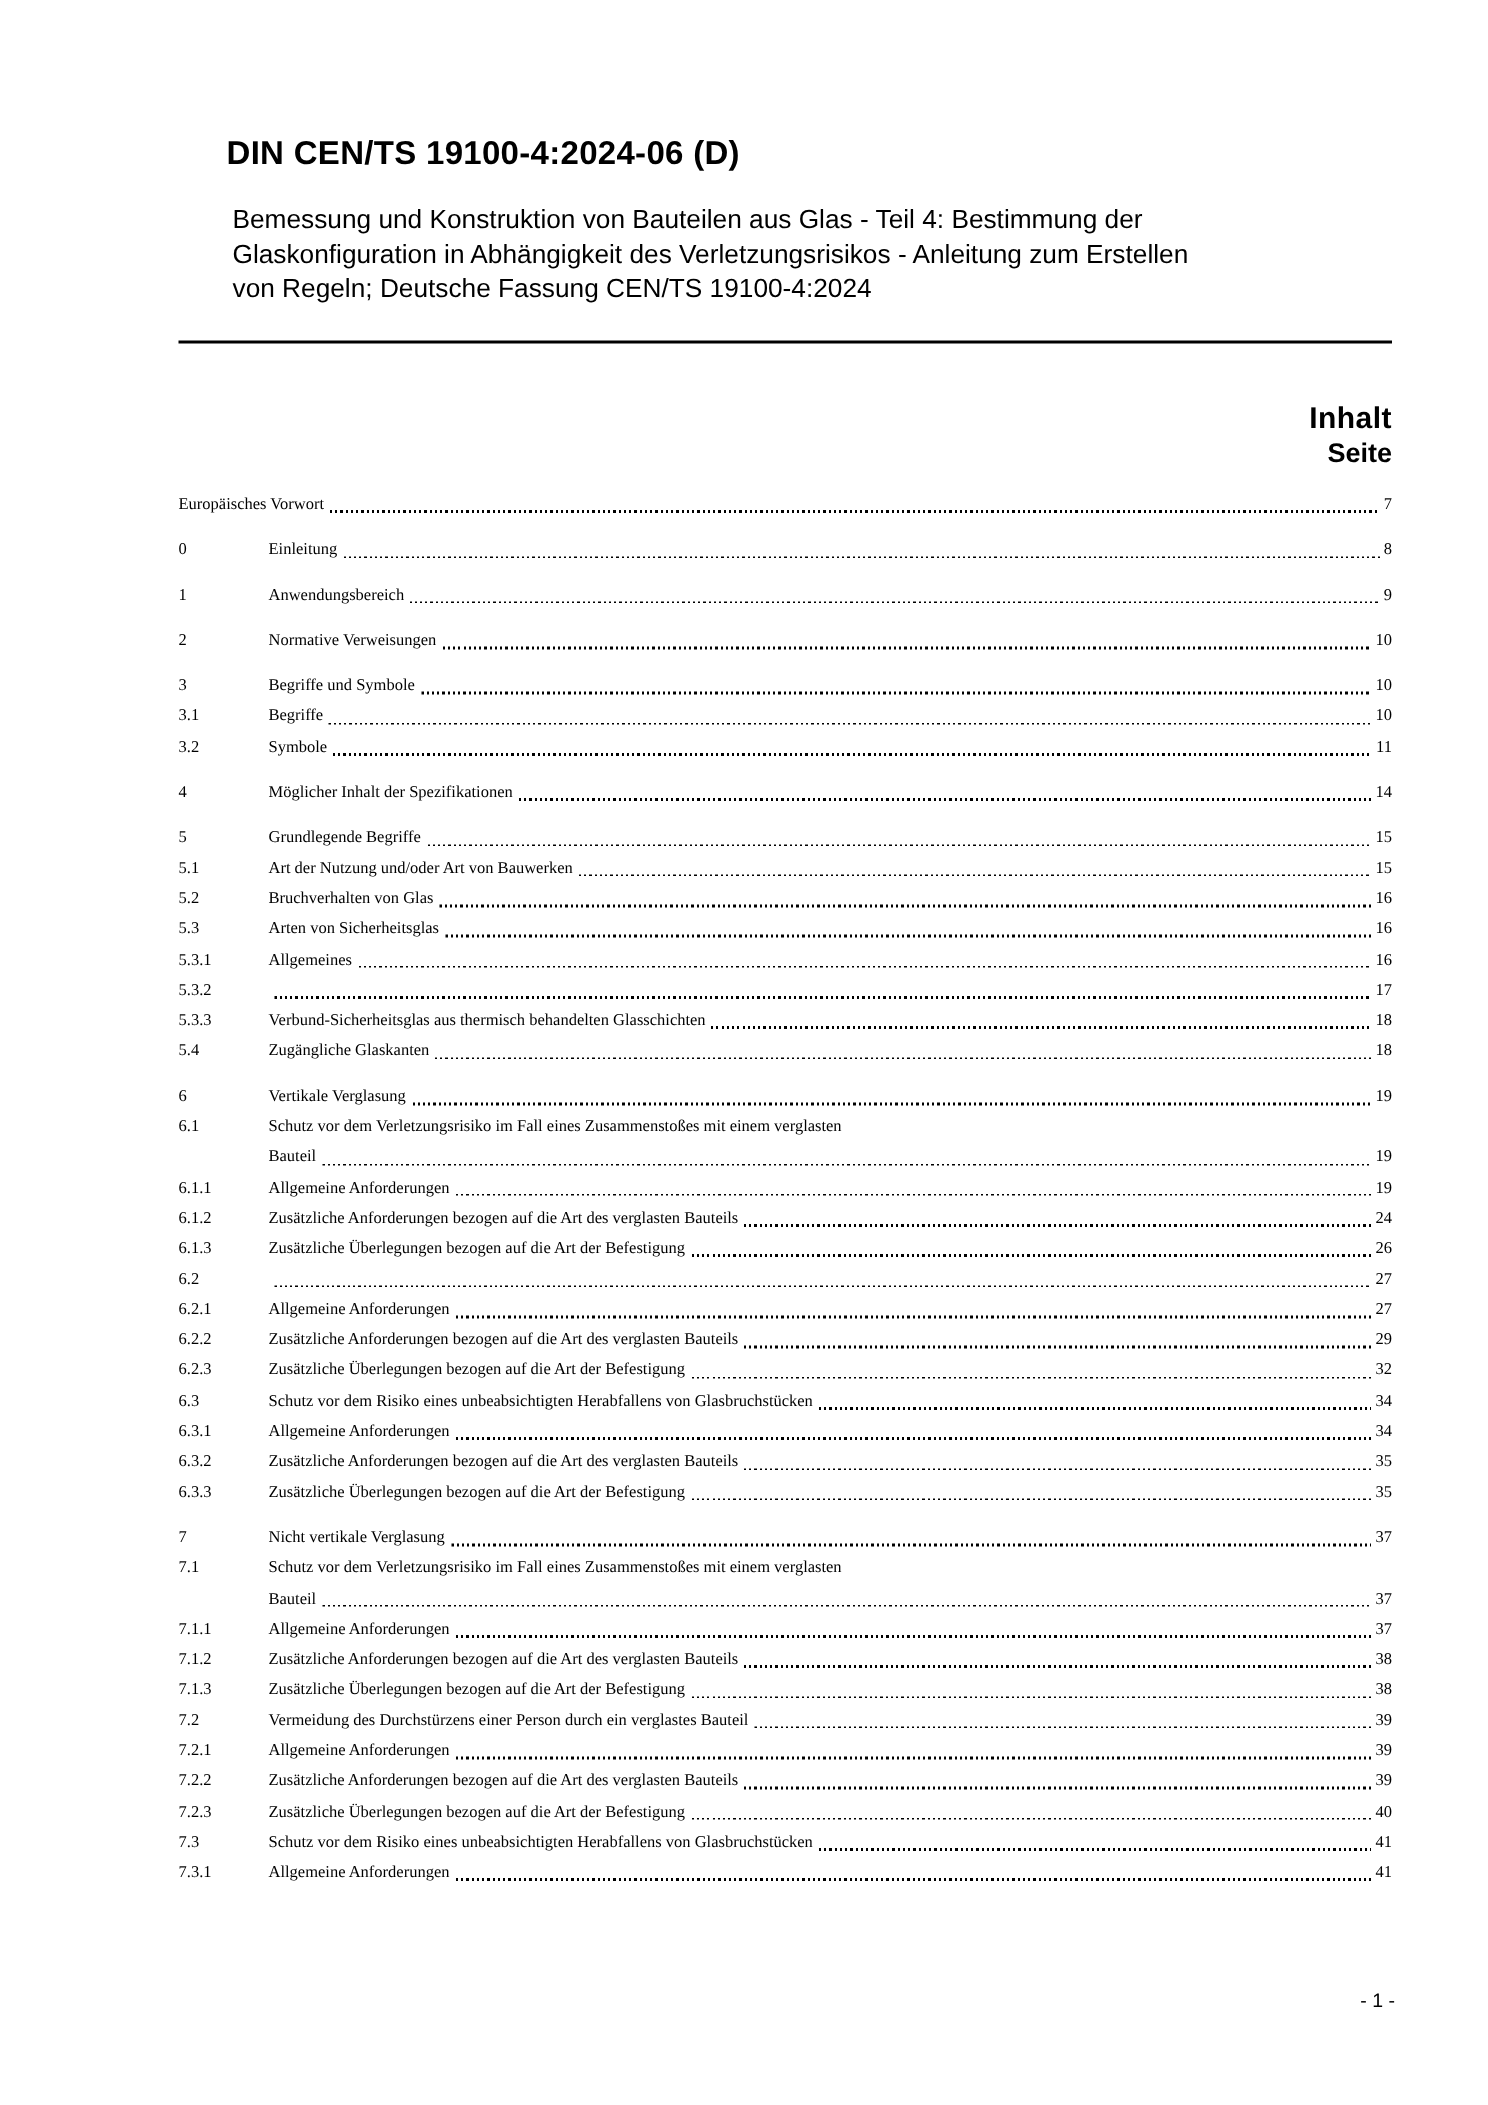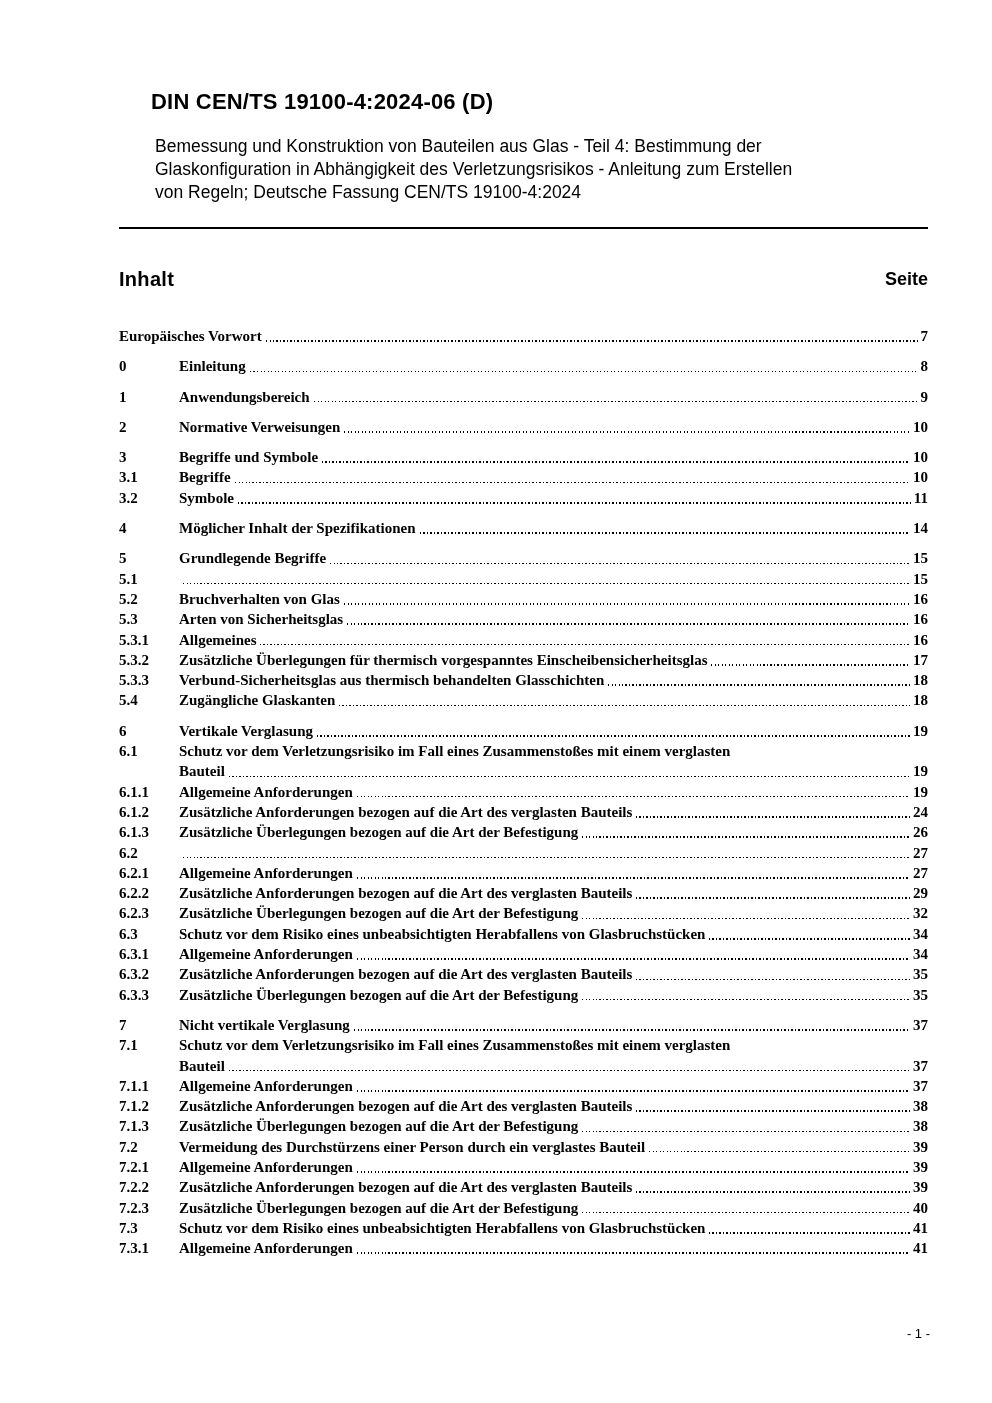--- a/index.html
+++ b/index.html
@@ -39,39 +39,40 @@
     left: 119px; top: 227px;
     width: 809px;
     border-top: 2px solid #000;
   }
   .toc-header {
     position: absolute;
     left: 119px; top: 266px;
     width: 809px;
     display: flex;
     justify-content: space-between;
-    align-items: center;
+    align-items: flex-end;
+    flex-direction: column;
   }
   .toc-heading {
     font-weight: bold;
     font-size: 20px;
     line-height: 26px;
     letter-spacing: 0.3px;
   }
   .toc-page-label {
     font-weight: bold;
     font-size: 18px;
   }
   .toc {
     position: absolute;
     left: 119px; top: 316px;
     width: 809px;
     font-family: "Liberation Serif", serif;
-    font-weight: bold;
-    font-size: 15px;
+    font-weight: normal;
+    font-size: 11px;
     line-height: 20.3px;
     overflow: visible;
   }
   .toc-entry.group-start { margin-top: 10px; }
   .toc-line {
     display: flex;
     align-items: baseline;
   }
   .toc-num {
     flex: 0 0 60px;
@@ -190,20 +191,21 @@
         <div class="toc-line">
           <span class="toc-num">5</span>
           <span class="toc-title">Grundlegende Begriffe</span>
           <span class="toc-dots"></span>
           <span class="toc-page">15</span>
         </div>
       </div>
       <div class="toc-entry">
         <div class="toc-line">
           <span class="toc-num">5.1</span>
+          <span class="toc-title">Art der Nutzung und/oder Art von Bauwerken</span>
           <span class="toc-dots"></span>
           <span class="toc-page">15</span>
         </div>
       </div>
       <div class="toc-entry">
         <div class="toc-line">
           <span class="toc-num">5.2</span>
           <span class="toc-title">Bruchverhalten von Glas</span>
           <span class="toc-dots"></span>
           <span class="toc-page">16</span>
@@ -221,21 +223,20 @@
         <div class="toc-line">
           <span class="toc-num">5.3.1</span>
           <span class="toc-title">Allgemeines</span>
           <span class="toc-dots"></span>
           <span class="toc-page">16</span>
         </div>
       </div>
       <div class="toc-entry">
         <div class="toc-line">
           <span class="toc-num">5.3.2</span>
-          <span class="toc-title">Zusätzliche Überlegungen für thermisch vorgespanntes Einscheibensicherheitsglas</span>
           <span class="toc-dots"></span>
           <span class="toc-page">17</span>
         </div>
       </div>
       <div class="toc-entry">
         <div class="toc-line">
           <span class="toc-num">5.3.3</span>
           <span class="toc-title">Verbund-Sicherheitsglas aus thermisch behandelten Glasschichten</span>
           <span class="toc-dots"></span>
           <span class="toc-page">18</span>

